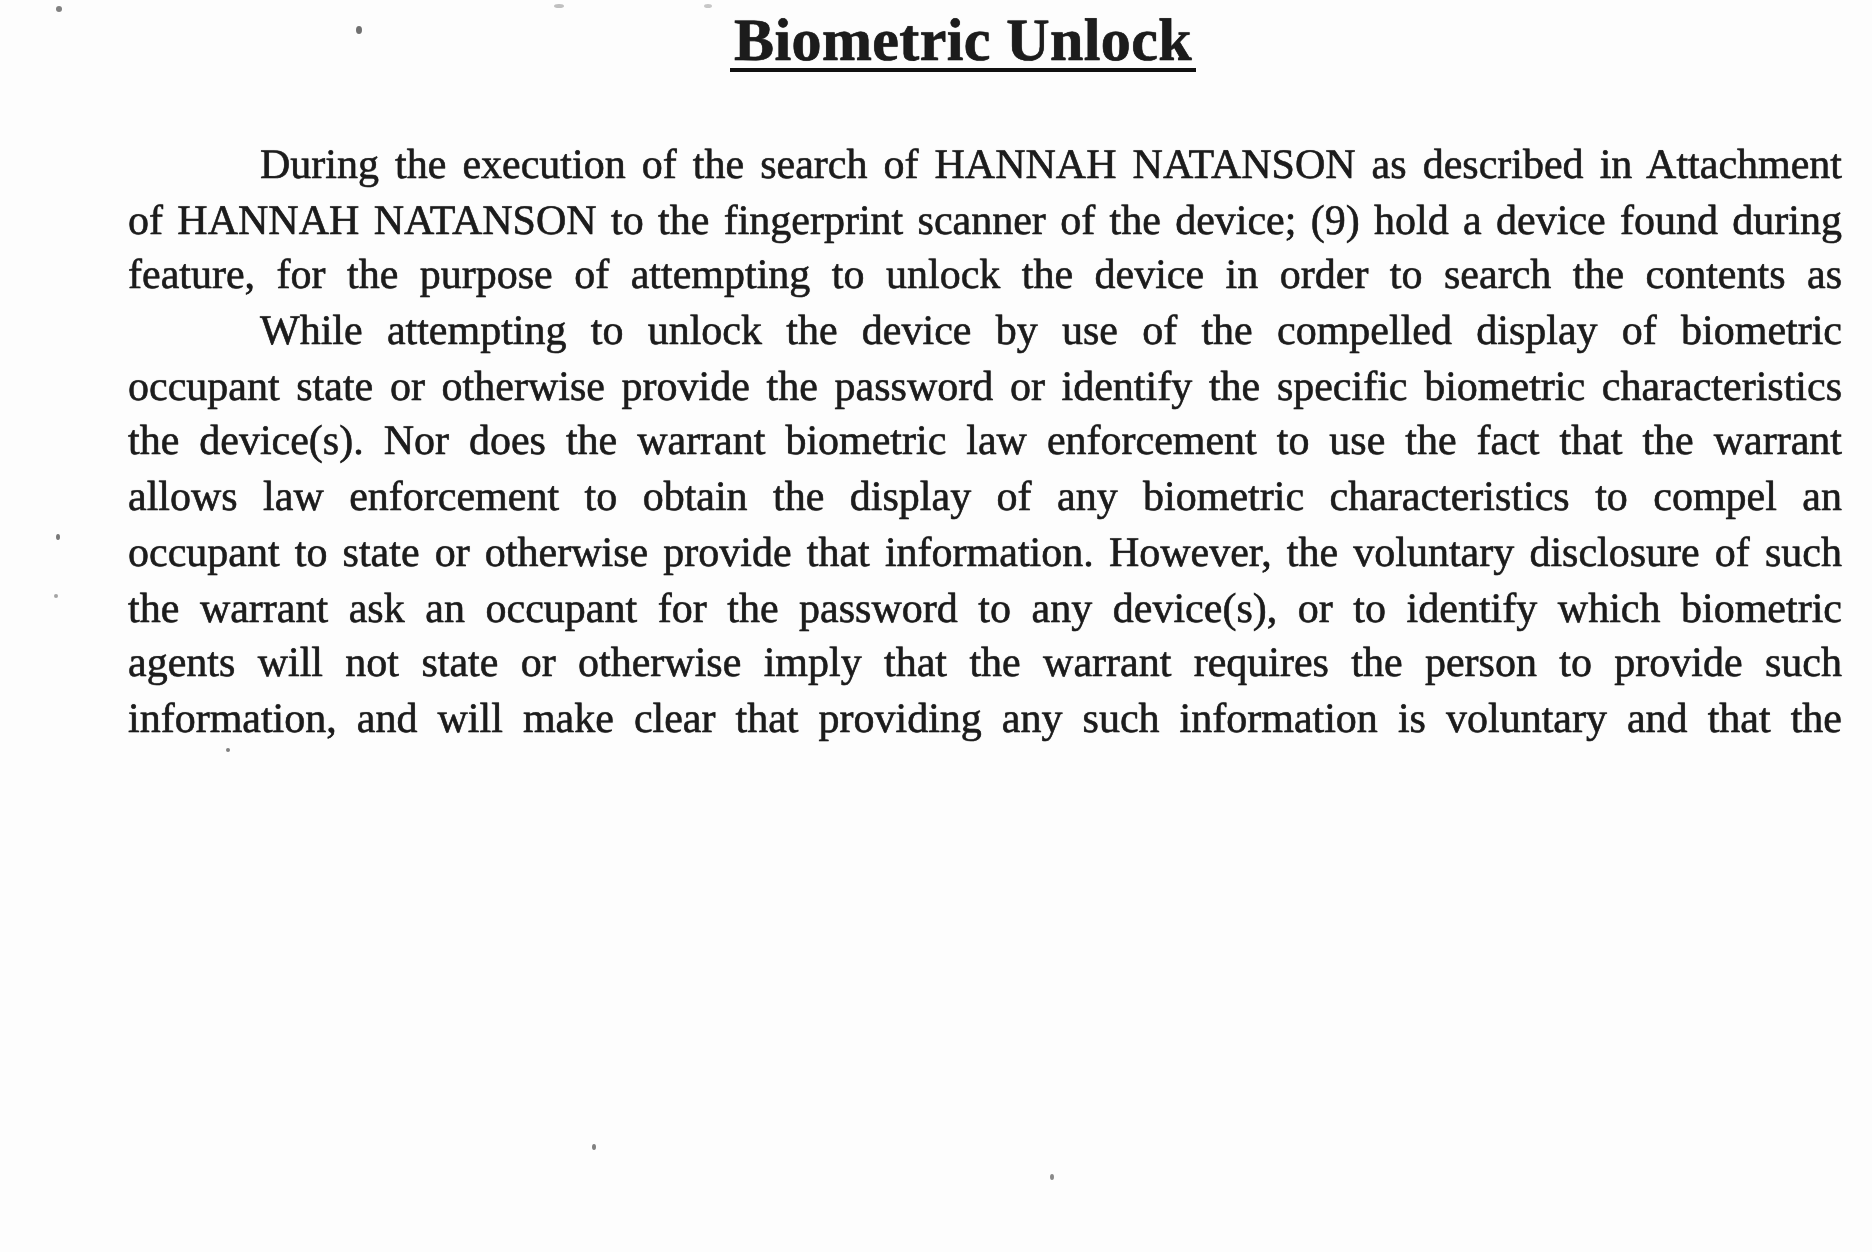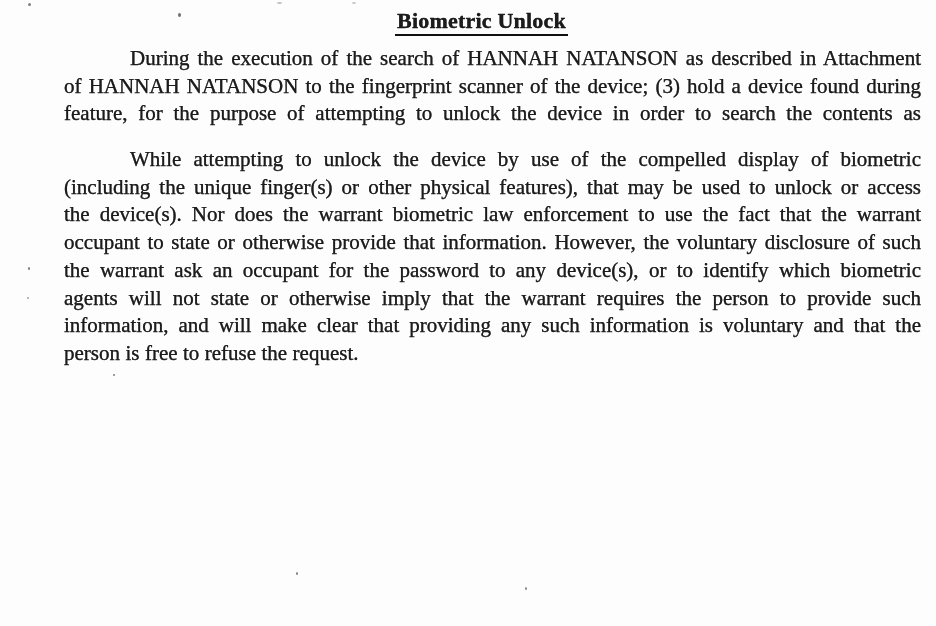--- a/index.html
+++ b/index.html
@@ -21,21 +21,21 @@
     box-sizing: border-box;
     padding: 9px 15px 0 64px;
   }
   .title-row {
     text-align: center;
     height: 28px;
   }
   .doc-title {
     display: inline-block;
     font-weight: bold;
-    font-size: 22px;
+    font-size: 30px;
     line-height: 24px;
     letter-spacing: 0.2px;
     padding: 0 2px 1px 2px;
     border-bottom: 2.6px solid #111;
     transform: translateX(-11px);
     -webkit-text-stroke: 0.3px #161616;
     text-shadow: 0 0 0.5px rgba(10,10,10,0.55);
   }
   .para {
     text-align: justify;
@@ -50,53 +50,53 @@
     word-spacing: 0.2px;
     -webkit-text-stroke: 0.25px #1a1a1a;
     text-shadow: 0 0 0.45px rgba(15,15,15,0.5);
   }
   .para .line.first {
     text-indent: 66px;
   }
   .para .line.last {
     text-align-last: left;
   }
-  .para1 { margin-top: 8px; }
-  .para2 { margin-top: 18px; }
+  .para1 { margin-top: 32px; }
+  .para2 { }
   .speck {
     position: absolute;
     background: #4c4c4c;
     border-radius: 50%;
     pointer-events: none;
   }
 </style>
 </head>
 <body>
 
 <div class="page">
 
   <div class="title-row">
     <span class="doc-title">Biometric Unlock</span>
   </div>
 
   <div class="para para1">
     <div class="line first">During the execution of the search of HANNAH NATANSON as described in Attachment</div>
-    <div class="line">of HANNAH NATANSON to the fingerprint scanner of the device; (3) hold a device found during</div>
+    <div class="line">of HANNAH NATANSON to the fingerprint scanner of the device; (9) hold a device found during</div>
     <div class="line">feature, for the purpose of attempting to unlock the device in order to search the contents as</div>
   </div>
 
   <div class="para para2">
     <div class="line first">While attempting to unlock the device by use of the compelled display of biometric</div>
-    <div class="line">(including the unique finger(s) or other physical features), that may be used to unlock or access</div>
+    <div class="line">occupant state or otherwise provide the password or identify the specific biometric characteristics</div>
     <div class="line">the device(s). Nor does the warrant biometric law enforcement to use the fact that the warrant</div>
+    <div class="line">allows law enforcement to obtain the display of any biometric characteristics to compel an</div>
     <div class="line">occupant to state or otherwise provide that information. However, the voluntary disclosure of such</div>
     <div class="line">the warrant ask an occupant for the password to any device(s), or to identify which biometric</div>
     <div class="line">agents will not state or otherwise imply that the warrant requires the person to provide such</div>
     <div class="line">information, and will make clear that providing any such information is voluntary and that the</div>
-    <div class="line last">person is free to refuse the request.</div>
   </div>
 
   <div class="speck" style="left:28px;  top:3px;   width:3px; height:3px; opacity:.7;"></div>
   <div class="speck" style="left:178px; top:13px;  width:3px; height:4px; opacity:.8;"></div>
   <div class="speck" style="left:277px; top:2px;   width:5px; height:2px; opacity:.35;"></div>
   <div class="speck" style="left:352px; top:2px;   width:4px; height:2px; opacity:.3;"></div>
   <div class="speck" style="left:28px;  top:267px; width:2px; height:3px; opacity:.75;"></div>
   <div class="speck" style="left:27px;  top:297px; width:2px; height:2px; opacity:.5;"></div>
   <div class="speck" style="left:113px; top:374px; width:2px; height:2px; opacity:.7;"></div>
   <div class="speck" style="left:296px; top:572px; width:2px; height:3px; opacity:.7;"></div>

